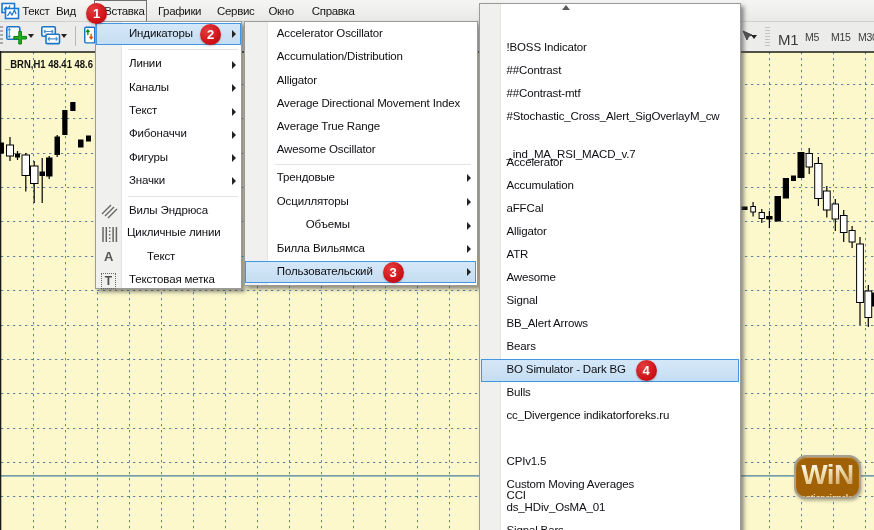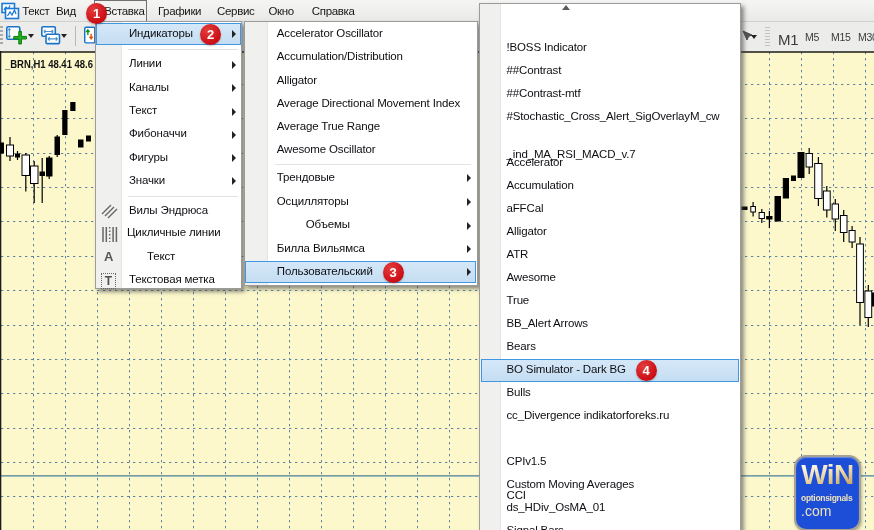--- a/index.html
+++ b/index.html
@@ -105,22 +105,22 @@
       <rect x="840.4" y="164.5" width="6.6" height="17.0" fill="#fff" stroke="#000" stroke-width="1"></rect>
       <line x1="852.1" y1="175.0" x2="852.1" y2="197.0" stroke="#000" stroke-width="1.2"></line>
       <rect x="849.1" y="179.5" width="6.0" height="11.5" fill="#fff" stroke="#000" stroke-width="1"></rect>
       <line x1="860.0" y1="186.0" x2="860.0" y2="274.0" stroke="#000" stroke-width="1.2"></line>
       <rect x="856.6" y="193.0" width="6.8" height="58.5" fill="#fff" stroke="#000" stroke-width="1"></rect>
       <line x1="868.3" y1="234.0" x2="868.3" y2="276.0" stroke="#000" stroke-width="1.2"></line>
       <rect x="864.9" y="240.0" width="6.8" height="26.5" fill="#fff" stroke="#000" stroke-width="1"></rect>
       <rect x="872.5" y="242.0" width="1.5" height="13.0" fill="#000" stroke="#000" stroke-width="1"></rect>
       <text x="5" y="17" font-family="Liberation Sans, sans-serif" font-size="11.5" font-weight="bold" fill="#111" textLength="88" lengthAdjust="spacingAndGlyphs">_BRN,H1  48.41 48.6</text>
     </svg>
-    <div style="position:absolute;left:794px;top:455px;width:67px;height:76px;border-radius:12px;
-background:#1d4ed8;border:2px solid #a5a293;box-shadow:inset 0 1px 1px rgba(255,255,255,.35), 1px 2px 3px rgba(60,60,40,.35);z-index:5;overflow:hidden;">
+    <div style="position:absolute;left:794px;top:455px;width:67px;height:44px;border-radius:12px;
+background:#a16207;border:2px solid #a5a293;box-shadow:inset 0 1px 1px rgba(255,255,255,.35), 1px 2px 3px rgba(60,60,40,.35);z-index:5;overflow:hidden;">
 <div style="position:absolute;left:0;top:2px;width:100%;text-align:center;font-size:28px;font-weight:800;letter-spacing:-0.5px;
 background:linear-gradient(165deg,#fffef4 15%,#ecd9a8 50%,#c89f60 85%);-webkit-background-clip:text;background-clip:text;color:transparent;">WiN</div>
 <div style="position:absolute;left:5px;top:36px;font-size:8.5px;font-weight:bold;color:#eee2ba;letter-spacing:-0.3px;">optionsignals</div>
 <div style="position:absolute;left:5px;top:46px;font-size:14px;font-weight:normal;color:#eee2ba;">.com</div>
 </div>
     <div class="panel" style="left:95px;top:21px;width:147px;height:268px;z-index:10;"></div>
     <div class="gut" style="left:96px;top:22px;width:25.5px;height:266px;z-index:11;"></div>
     <div class="hl" style="left:96px;top:22.5px;width:145px;height:22px;z-index:12;"></div>
     <div class="mt" style="left:129px;top:27px;z-index:13;">Индикаторы</div>
     <div style="position:absolute;left:200.0px;top:24.0px;width:21px;height:21px;border-radius:50%;background:radial-gradient(circle at 35% 30%, #e33d3d 0%, #cd1017 65%, #b00a10 100%);z-index:60;box-shadow:0 1px 2px rgba(0,0,0,.25);color:#fff;font-weight:bold;font-size:13px;line-height:21px;text-align:center;">2</div>
@@ -180,21 +180,21 @@
     <div class="mt" style="left:506.5px;top:63.5px;z-index:33;">##Contrast</div>
     <div class="mt" style="left:506.5px;top:86.5px;z-index:33;">##Contrast-mtf</div>
     <div class="mt" style="left:506.5px;top:109.5px;z-index:33;">#Stochastic_Cross_Alert_SigOverlayM_cw</div>
     <div class="mt" style="left:506.5px;top:132.5px;z-index:33;margin-top:15px;">_ind_MA_RSI_MACD_v.7</div>
     <div class="mt" style="left:506.5px;top:155.5px;z-index:33;">Accelerator</div>
     <div class="mt" style="left:506.5px;top:178.5px;z-index:33;">Accumulation</div>
     <div class="mt" style="left:506.5px;top:201.5px;z-index:33;">aFFCal</div>
     <div class="mt" style="left:506.5px;top:224.5px;z-index:33;">Alligator</div>
     <div class="mt" style="left:506.5px;top:247.5px;z-index:33;">ATR</div>
     <div class="mt" style="left:506.5px;top:270.5px;z-index:33;">Awesome</div>
-    <div class="mt" style="left:506.5px;top:293.5px;z-index:33;">True</div>
+    <div class="mt" style="left:506.5px;top:293.5px;z-index:33;">Signal</div>
     <div class="mt" style="left:506.5px;top:316.5px;z-index:33;text-align:center;">BB_Alert Arrows</div>
     <div class="mt" style="left:506.5px;top:339.5px;z-index:33;">Bears</div>
     <div class="mt" style="left:506.5px;top:362.5px;z-index:33;">BO Simulator - Dark BG</div>
     <div class="mt" style="left:506.5px;top:385.5px;z-index:33;">Bulls</div>
     <div class="mt" style="left:506.5px;top:408.5px;z-index:33;">cc_Divergence indikatorforeks.ru</div>
     <div class="mt" style="left:506.5px;top:445px;z-index:33;margin-top:44px;">CCI</div>
     <div class="mt" style="left:506.5px;top:454.5px;z-index:33;">CPIv1.5</div>
     <div class="mt" style="left:506.5px;top:477.5px;z-index:33;">Custom Moving Averages</div>
     <div class="mt" style="left:506.5px;top:500.5px;z-index:33;">ds_HDiv_OsMA_01</div>
     <div class="mt" style="left:506.5px;top:523.5px;z-index:33;">Signal Bars</div>

